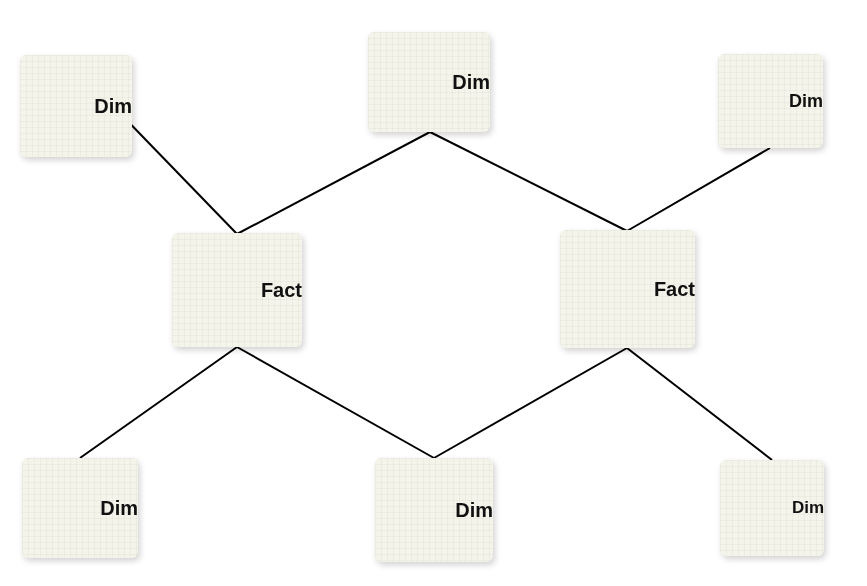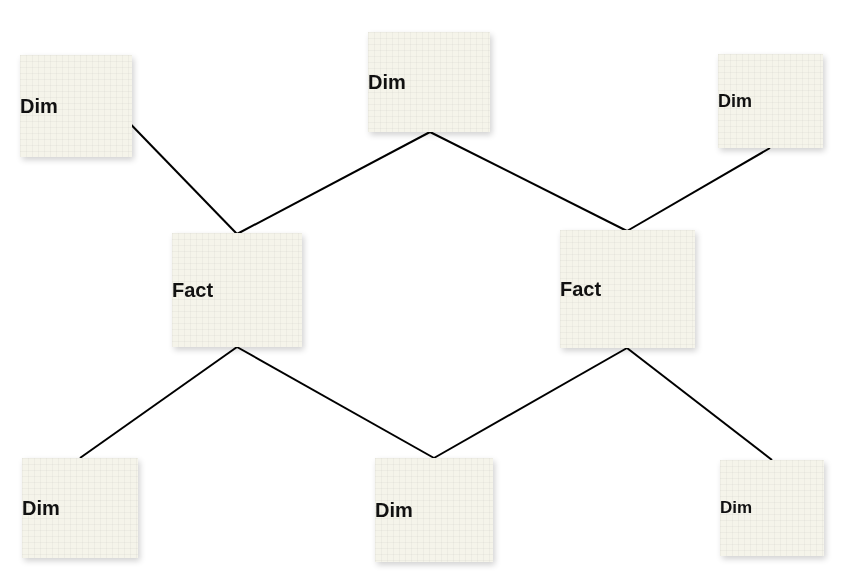--- a/index.html
+++ b/index.html
@@ -23,23 +23,24 @@
     .node {
       position: absolute;
       background-color: #f5f4ea;
       background-image:
         linear-gradient(to right, rgba(0,0,0,0.03) 1px, transparent 1px),
         linear-gradient(to bottom, rgba(0,0,0,0.03) 1px, transparent 1px);
       background-size: 6px 6px;
       box-shadow: 2px 3px 6px rgba(0,0,0,0.18);
       display: flex;
       align-items: center;
-      justify-content: flex-start;
+      justify-content: flex-end;
       font-weight: 700;
       color: #111;
+      border-radius: 6px;
     }
     .edges {
       position: absolute;
       top: 0;
       left: 0;
       width: 867px;
       height: 586px;
       pointer-events: none;
     }
     .edges line {

